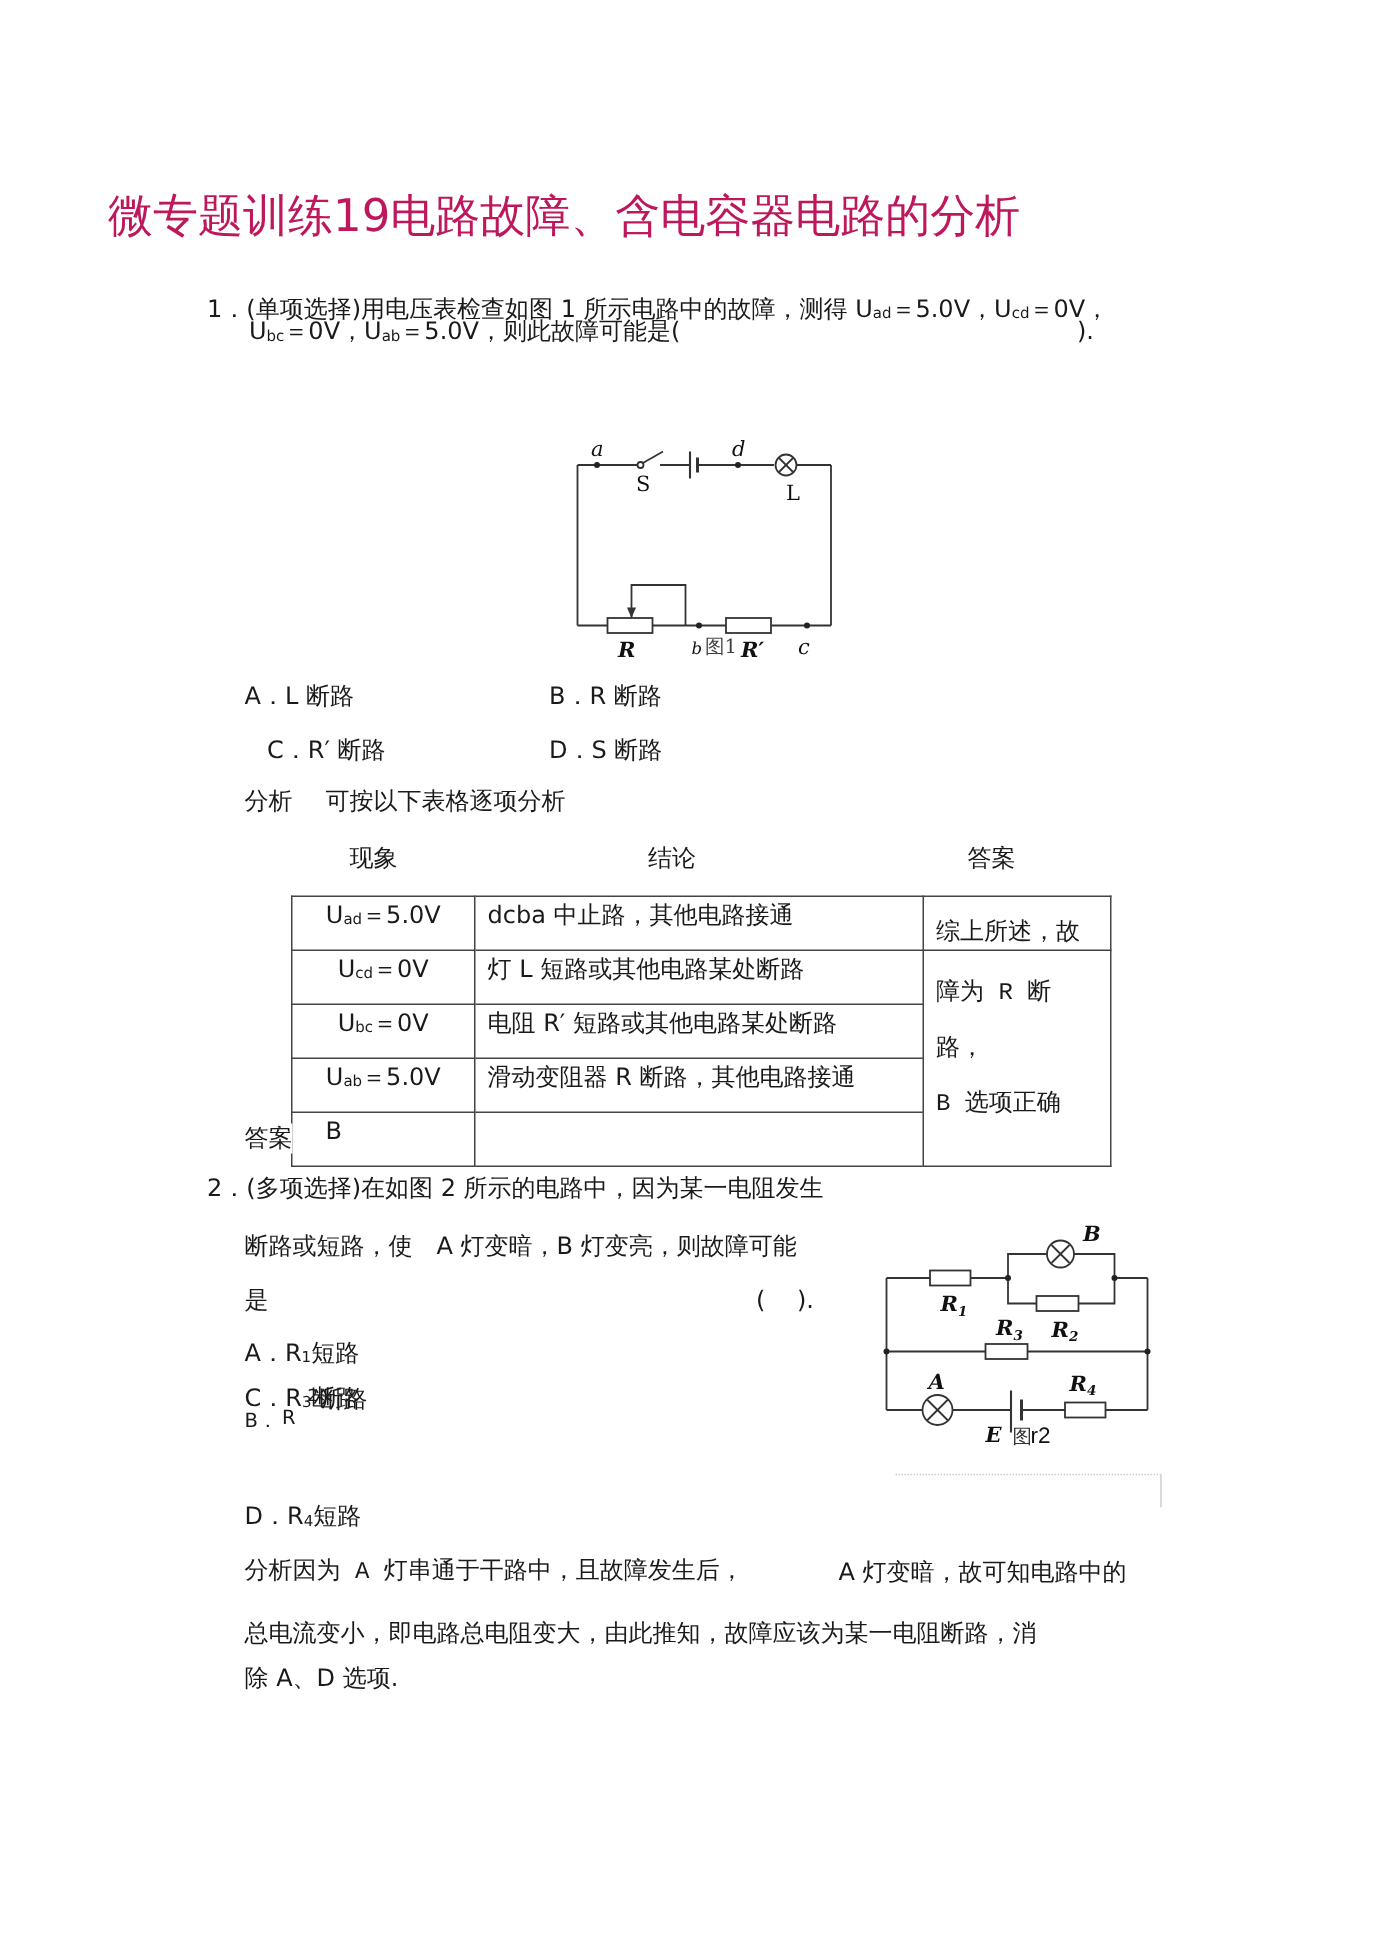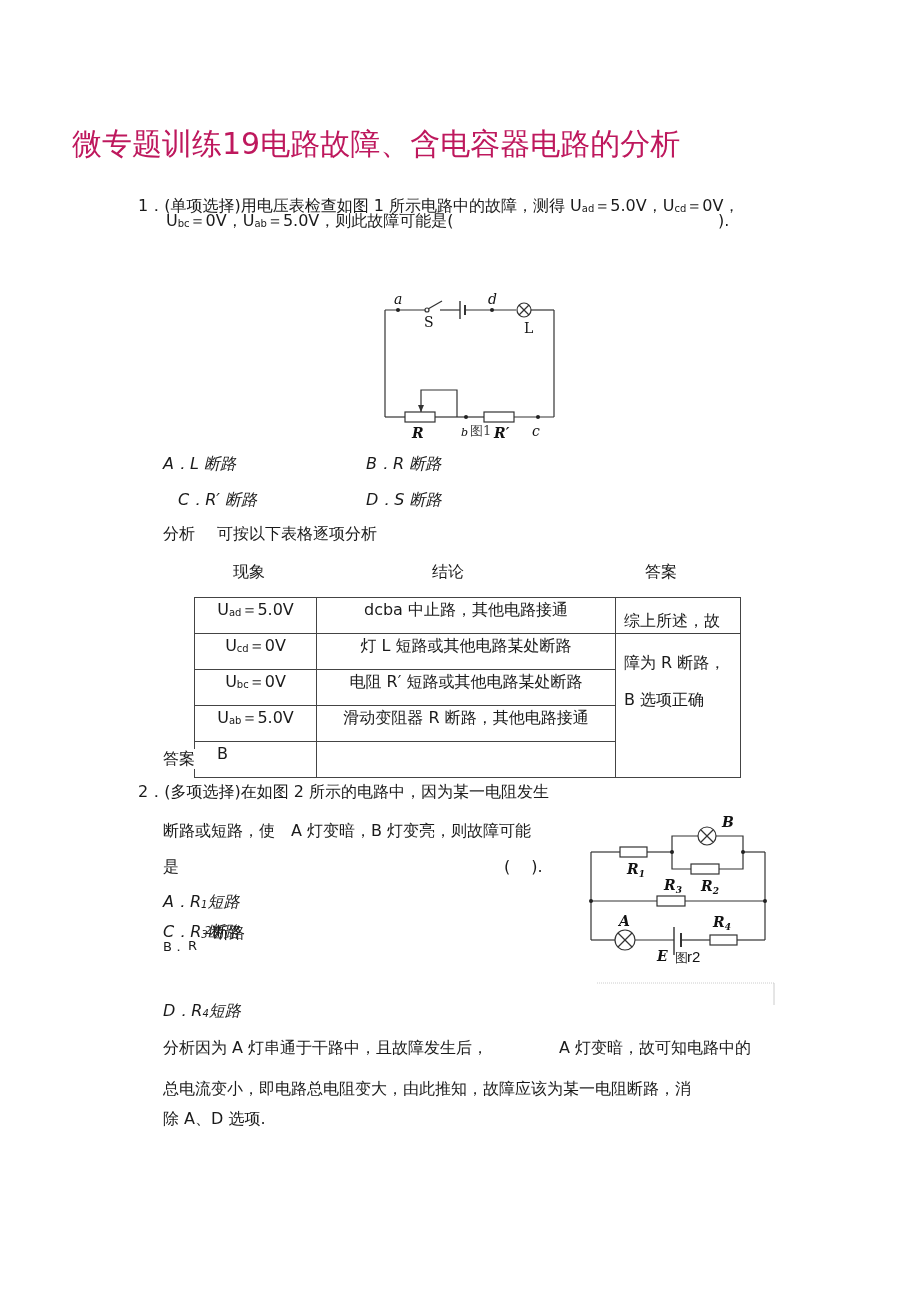--- a/index.html
+++ b/index.html
@@ -2,25 +2,25 @@
 <html><head>
 <meta charset="utf-8">
 <style>
   html, body { margin:0; padding:0; background:#ffffff; }
   body { width:920px; height:1303px; position:relative; overflow:hidden;
          font-family: "DejaVu Sans", "Liberation Sans", sans-serif; color:#1a1a1a; }
   .abs { position:absolute; white-space:nowrap; }
   .title { left:72px; top:124px; font-size:30px; color:#be185d; letter-spacing:0px; }
   .t { font-size:16px; line-height:20px; }
   sub.s { font-size:10px; vertical-align:-1px; }
-  .opt { font-size:16px;font-style:italic; }
+  .opt { font-size:16px; }
   table.ana { position:absolute; left:194px; top:597px; border-collapse:collapse; }
   table.ana td { border:1px solid #444; font-size:16px; height:35px; padding:0 8px; vertical-align:top; line-height:24px; }
   .c1 { width:91px; text-align:center; }
-  .c2 { width:282px;text-align:center; }
+  .c2 { width:282px; }
   .c3 { width:108px; }
   svg text { font-family: "DejaVu Serif", "Liberation Serif", serif; }
 </style>
 </head>
 <body>
 
 <div class="abs title">微专题训练19电路故障、含电容器电路的分析</div>
 
 <div class="abs t" style="left:138px; top:174px;margin-top:22px;">
   <span>1．</span><span>(单项选择)用电压表检查如图 1 所示电路中的故障，测得 </span><span><span>U</span><sub class="s">ad</sub><span>＝5.0V，</span></span><span><span>U</span><sub class="s">cd</sub><span>＝0V，</span></span>
@@ -94,21 +94,21 @@
 <table class="ana">
   <tbody>
       <tr>
     <td class="c1"><span>U</span><sub class="s">ad</sub><span>＝5.0V</span></td>
     <td class="c2">dcba 中止路，其他电路接通</td>
     <td class="c3" style="vertical-align:bottom; border-bottom:1px solid #404040;">综上所述，故</td>
   </tr>
   <tr>
     <td class="c1"><span>U</span><sub class="s">cd</sub><span>＝0V</span></td>
     <td class="c2">灯 L 短路或其他电路某处断路</td>
-    <td class="c3" rowspan="4" style="line-height:37px; padding-top:10px;">
+    <td class="c3" rowspan="4" style="line-height:37px; padding-top:10px;font-family:Liberation Mono, monospace;">
       <div>障为 R 断路，</div>
       <div>B 选项正确</div>
     </td>
   </tr>
   <tr>
     <td class="c1"><span>U</span><sub class="s">bc</sub><span>＝0V</span></td>
     <td class="c2">电阻 R′ 短路或其他电路某处断路</td>
   </tr>
   <tr>
     <td class="c1"><span>U</span><sub class="s">ab</sub><span>＝5.0V</span></td>
@@ -185,16 +185,16 @@
 <div class="abs opt" style="left:163px; top:892px;"><span>A．</span><span>R</span><sub class="s">1</sub><span>短路</span></div>
 <div class="abs" style="left:163px; top:924px; width:120px; height:32px;">
   <span class="abs" style="left:0; top:14px; font-size:13px;">B．</span>
   <span class="abs" style="left:25px; top:14px; font-size:13px;">R</span>
   <span class="abs" style="left:42px; top:0; font-size:11px;">2</span>
   <span class="abs" style="left:50px; top:-1px; font-size:16px;">断路</span>
 </div>
 <div class="abs opt" style="left:163px; top:922px;text-align:right;"><span>C．</span><span>R</span><sub class="s">3</sub><span>断路</span></div>
 <div class="abs opt" style="left:163px; top:1001px;"><span>D．</span><span>R</span><sub class="s">4</sub><span>短路</span></div>
 
-<div class="abs t" style="left:163px; top:1038px;">分析因为 A 灯串通于干路中，且故障发生后，</div>
+<div class="abs t" style="left:163px; top:1038px;font-family:Liberation Mono, monospace;">分析因为 A 灯串通于干路中，且故障发生后，</div>
 <div class="abs t" style="left:559px; top:1038px;">A 灯变暗，故可知电路中的</div>
 <div class="abs t" style="left:163px; top:1079px;">总电流变小，即电路总电阻变大，由此推知，故障应该为某一电阻断路，消</div>
 <div class="abs t" style="left:163px; top:1109px;">除 A、D 选项.</div>
 
 </body></html>

